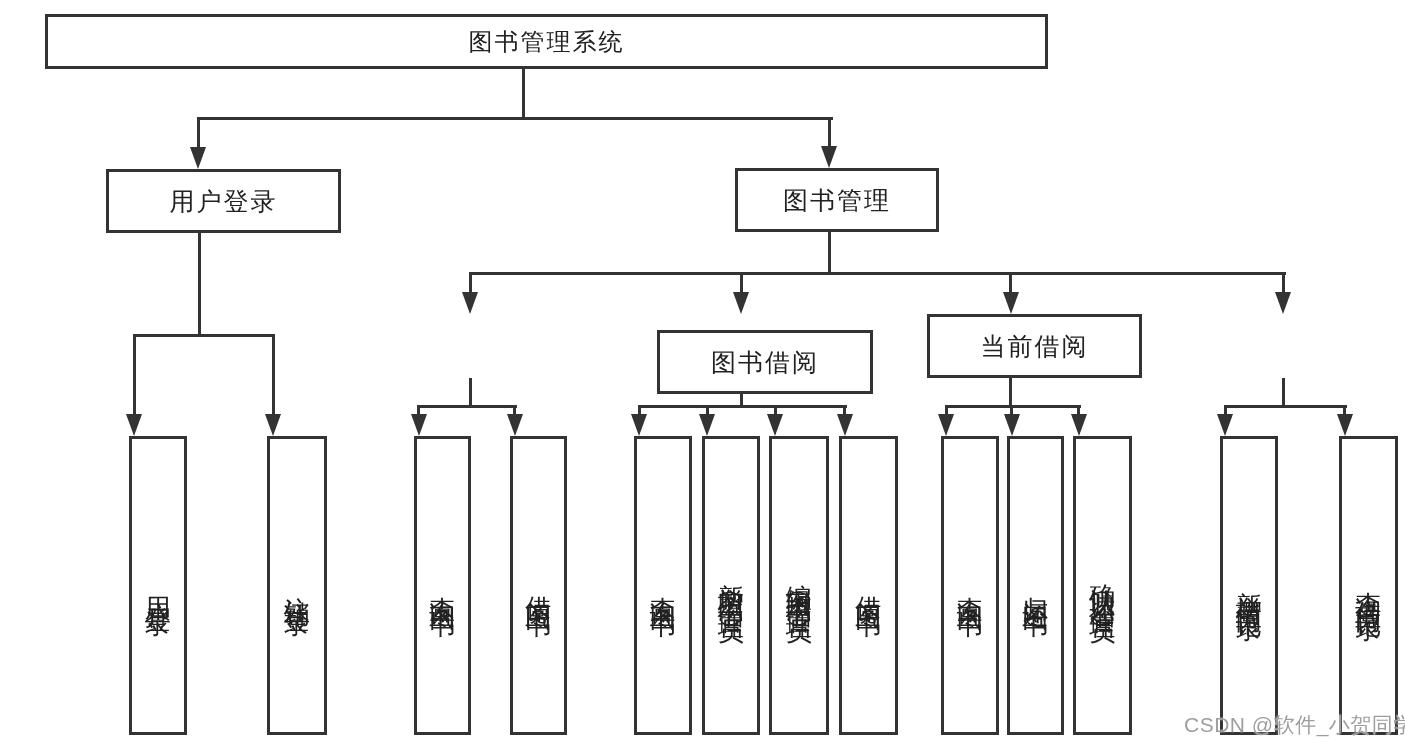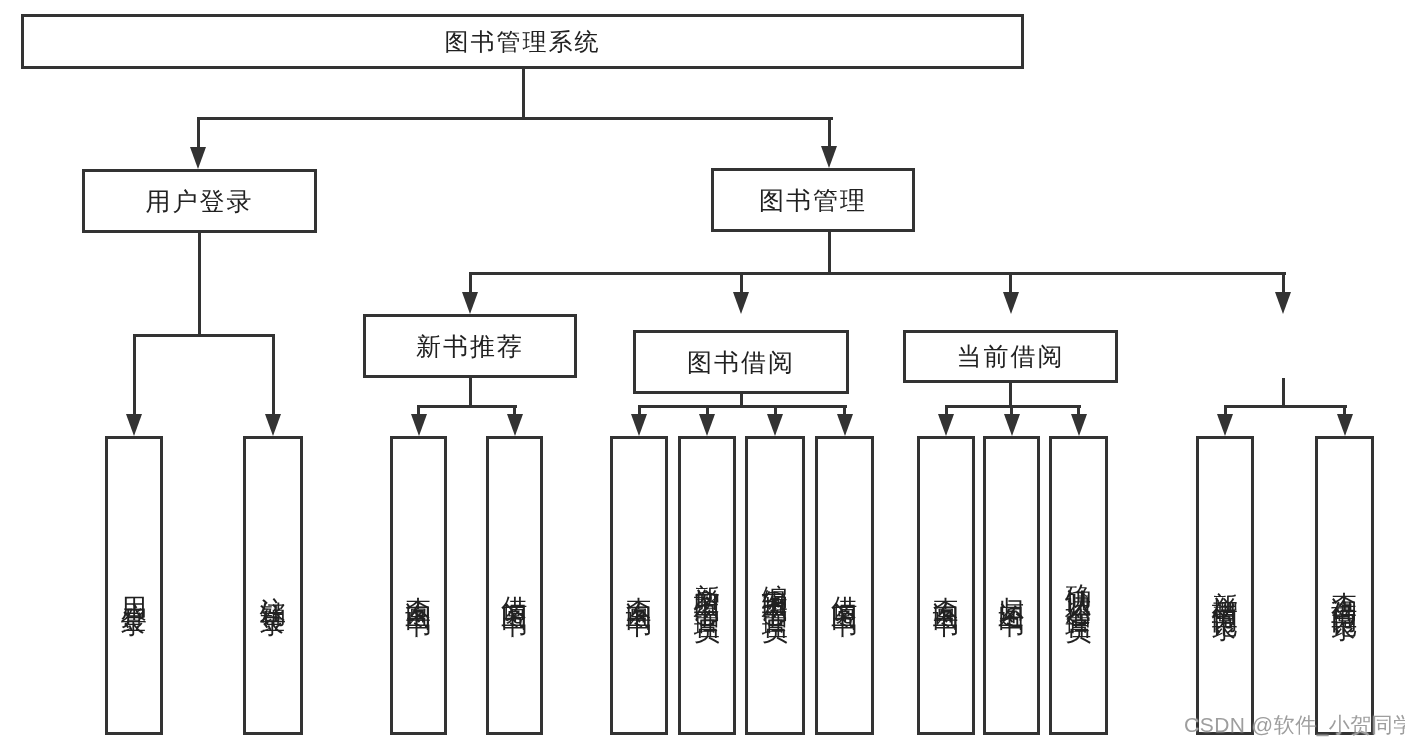--- a/index.html
+++ b/index.html
@@ -4,21 +4,21 @@
 <style>
   html,body{margin:0;padding:0;background:#ffffff;}
   .stage{
     position:relative;width:1405px;height:747px;background:#ffffff;overflow:hidden;
     font-family:"Liberation Sans","DejaVu Sans",sans-serif;
   }
   .node{
     position:absolute;box-sizing:border-box;background:#ffffff;
     border:3px solid #333333;color:#212121;
     display:flex;align-items:center;justify-content:center;
-    text-align:center;z-index:2;
+    text-align:center;z-index:2;margin-left:24px;
   }
   .node.h{font-size:25px;letter-spacing:2px;white-space:nowrap;}
   .node.root{font-size:24px;}
   .node.v{
     writing-mode:vertical-rl;text-orientation:mixed;
     font-size:26px;letter-spacing:5px;line-height:1.1;
   }
   .line{position:absolute;background:#333333;z-index:1;}
   .arrow{
     position:absolute;width:0;height:0;z-index:1;
@@ -34,23 +34,22 @@
 </head>
 <body>
 
 <div class="stage">
 
   <div class="node h root" style="left:21px;top:14px;width:1003px;height:55px">图书管理系统</div>
 
   <div class="node h" style="left:82px;top:169px;width:235px;height:64px">用户登录</div>
   <div class="node h" style="left:711px;top:168px;width:204px;height:64px">图书管理</div>
 
-  <div class="node h" style="left:363px;top:314px;width:214px;height:64px">新书推荐</div>
   <div class="node h" style="left:633px;top:330px;width:216px;height:64px">图书借阅</div>
-  <div class="node h" style="left:903px;top:330px;width:215px;height:53px">当前借阅</div>
+  <div class="node h" style="left:903px;top:314px;width:215px;height:64px">当前借阅</div>
 
   <div class="node v" style="left:105px;top:436px;width:58px;height:299px">用户登录</div>
   <div class="node v" style="left:243px;top:436px;width:60px;height:299px">注销登录</div>
 
   <div class="node v" style="left:390px;top:436px;width:57px;height:299px">查询图书</div>
   <div class="node v" style="left:486px;top:436px;width:57px;height:299px">借阅图书</div>
 
   <div class="node v" style="left:610px;top:436px;width:58px;height:299px">查询图书</div>
   <div class="node v" style="left:678px;top:436px;width:58px;height:299px">新增图书（管理员）</div>
   <div class="node v" style="left:745px;top:436px;width:60px;height:299px">编辑图书（管理员）</div>

